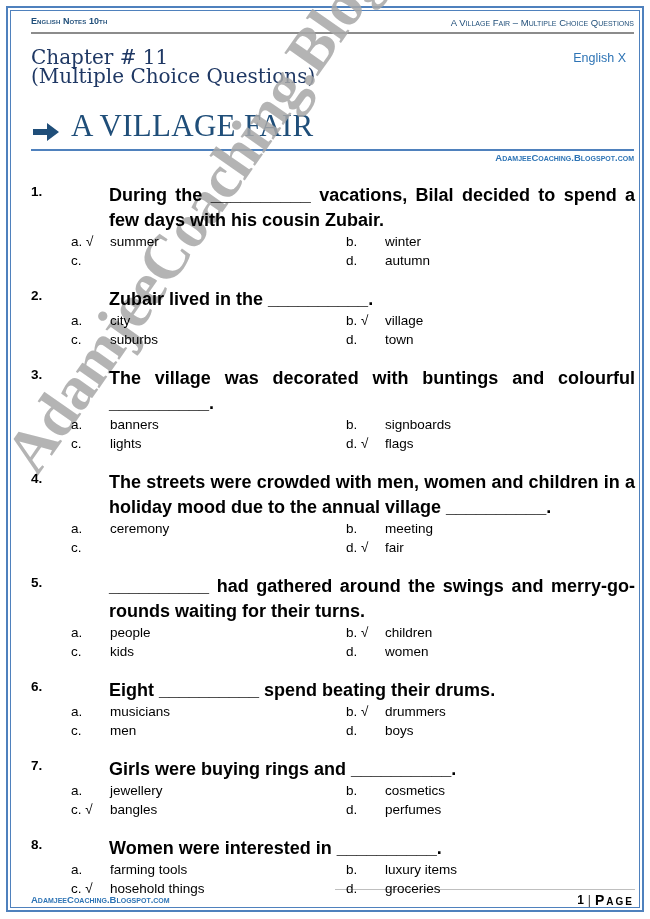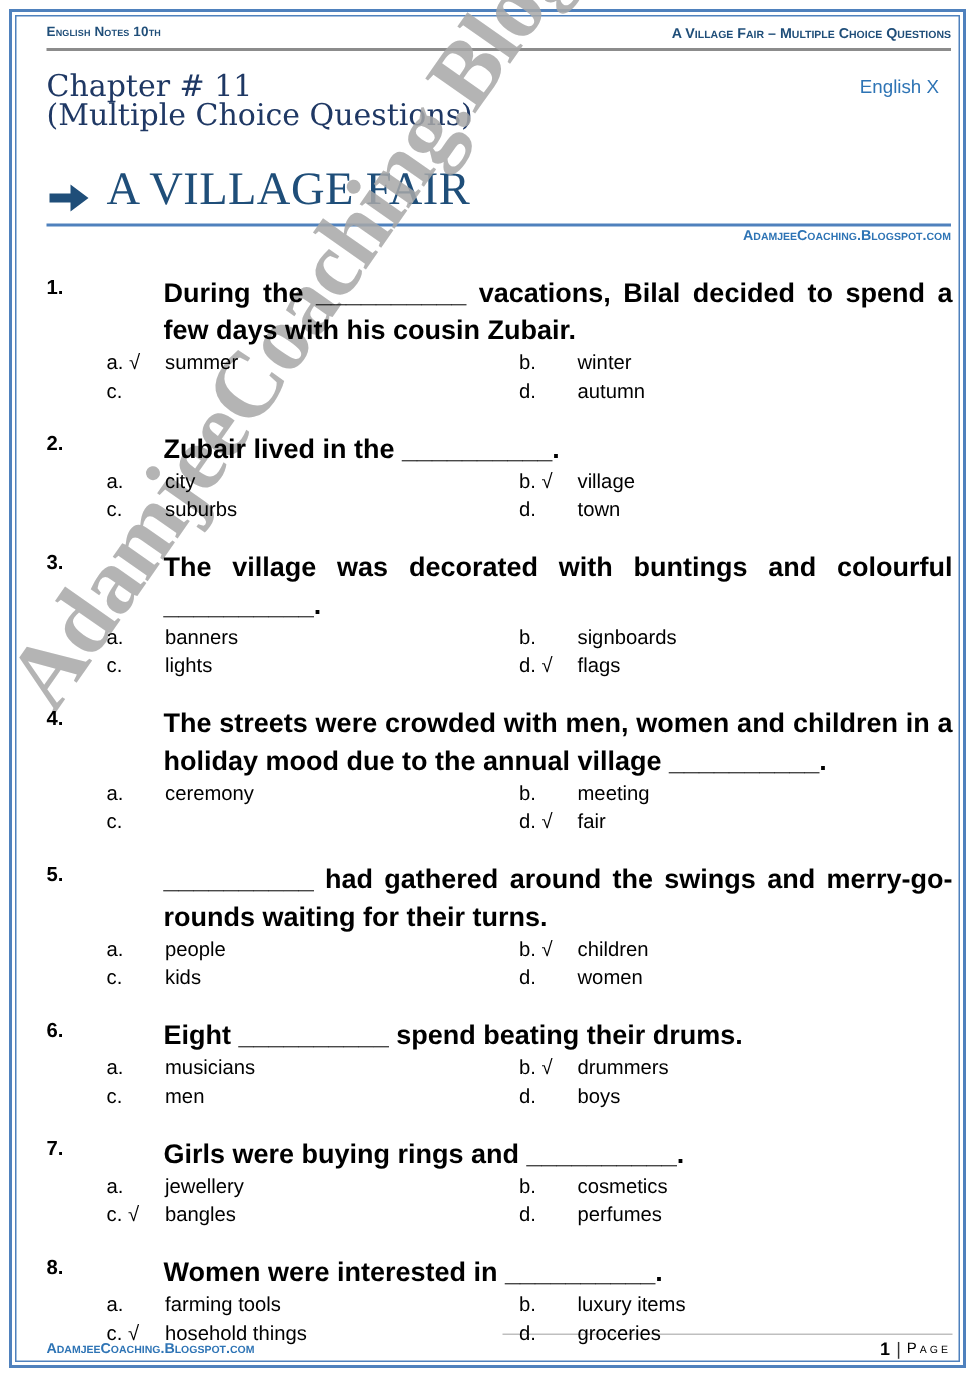--- a/index.html
+++ b/index.html
@@ -15,21 +15,21 @@
     border: 1px solid #4f81bd;
   }
 
   .hdr-left {
     position: absolute; left: 31px; top: 16px;
     font-size: 9px; font-weight: bold; color: #1f4e79;
     font-variant: small-caps; letter-spacing: 0.1px;
   }
   .hdr-right {
     position: absolute; right: 16px; top: 17px;
-    font-size: 9.5px; font-weight: bold; color: #1f4e79;
+    font-size: 9.5px; font-weight: normal; color: #1f4e79;
     font-variant: small-caps;
   }
   .hdr-rule {
     position: absolute; left: 31px; top: 32px; width: 603px; height: 2px;
     background: #8c8c8c;
   }
 
   .chapter {
     position: absolute; left: 31px; top: 48px;
     font-family: "DejaVu Serif", serif; font-size: 20px; color: #1f3864; line-height: 19px;
@@ -86,21 +86,21 @@
   .foot-left {
     position: absolute; left: 31px; top: 894px;
     font-size: 9.5px; font-weight: bold; color: #2e74b5; font-variant: small-caps;
   }
   .foot-right {
     position: absolute; right: 16px; top: 892px;
     font-size: 12px; color: #000; display: flex; align-items: center;
   }
   .foot-right .pnum { font-weight: bold; }
   .foot-right .sep { margin: 0 4px; color: #333; }
-  .foot-right .plabel { font-weight: normal; font-size: 10px; letter-spacing: 2px; font-variant: small-caps; }
+  .foot-right .plabel { font-weight: bold; font-size: 14px; letter-spacing: 2px; font-variant: small-caps; }
 </style>
 </head>
 <body>
 
 <div class="page-border"></div>
 <div class="page-border-inner"></div>
 
 <div class="hdr-left">English Notes 10th</div>
 <div class="hdr-right">A Village Fair – Multiple Choice Questions</div>
 <div class="hdr-rule"></div>

